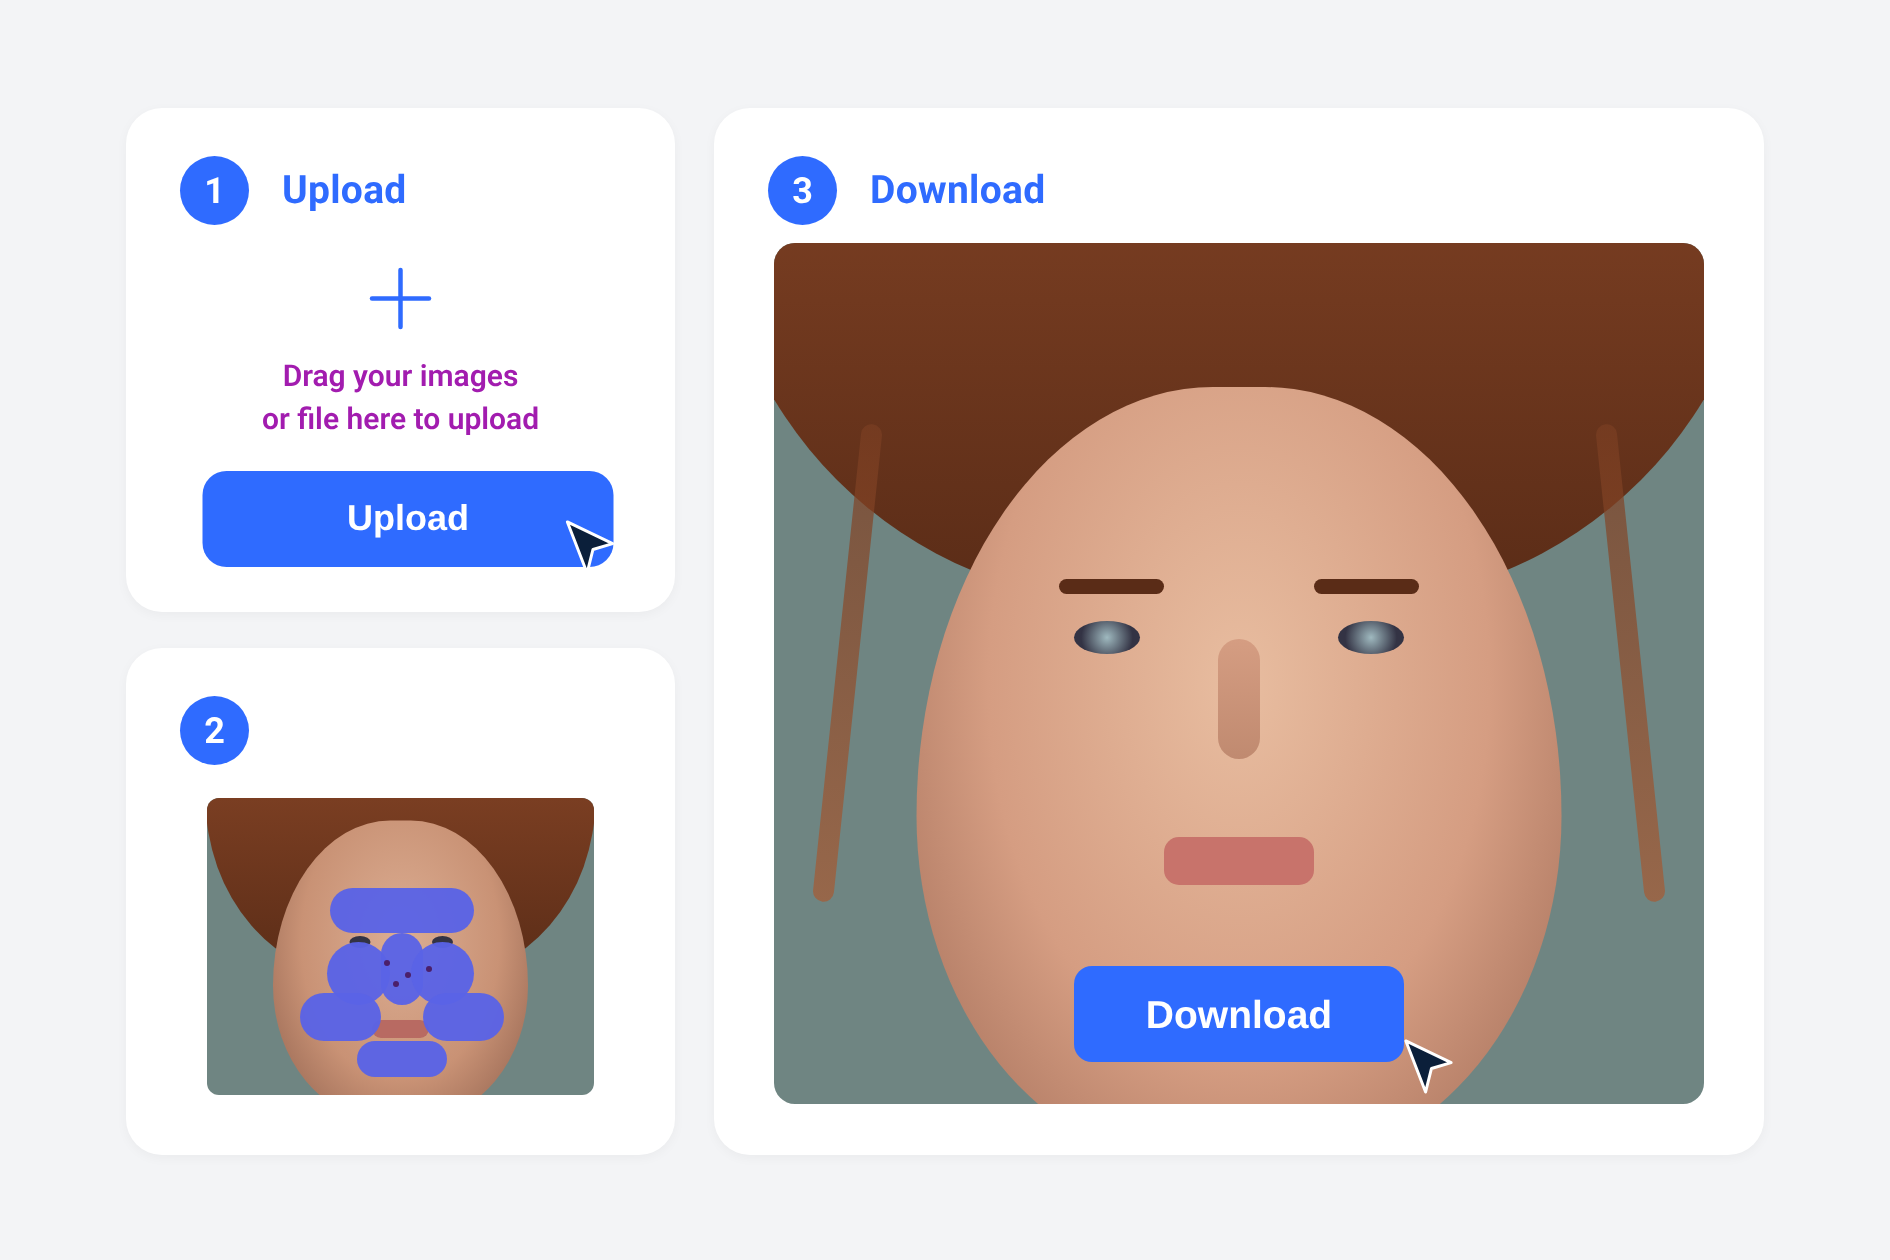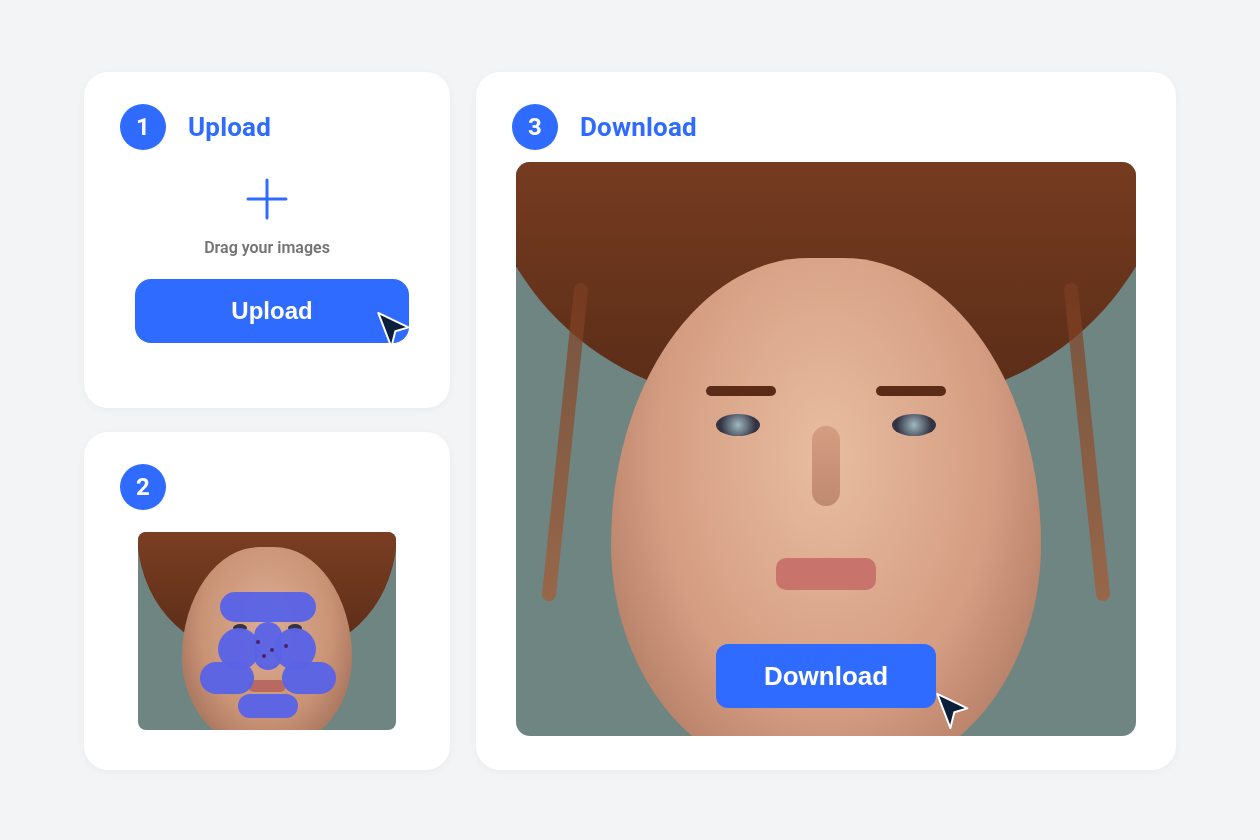--- a/index.html
+++ b/index.html
@@ -46,22 +46,22 @@
   }
 
   
   .upload-body {
     padding: 18px 36px 30px 36px;
     display: flex; flex-direction: column; align-items: center;
   }
   .drop-icon { margin: 8px 0 10px 0; color: #2f6bff; }
   .drop-text {
     text-align: center;
-    color: #737373;
-    font-size: 16px;
+    color: #a21caf;
+    font-size: 20px;
     font-weight: 600;
     line-height: 1.45;
     margin-bottom: 20px;
   }
   .btn {
     display: inline-flex; align-items: center; justify-content: center;
     background: #2f6bff;
     color: #ffffff;
     font-weight: 800;
     border: none;
@@ -162,20 +162,21 @@
     </header>
     <div class="upload-body">
       <span class="drop-icon">
         <svg width="46" height="46" viewBox="0 0 46 46" fill="none" stroke="currentColor" stroke-width="3" stroke-linecap="round">
           <line x1="23" y1="4" x2="23" y2="42"></line>
           <line x1="4" y1="23" x2="42" y2="23"></line>
         </svg>
       </span>
       <p class="drop-text">
         <span>Drag your images</span><br>
+        <span>or file here to upload</span>
       </p>
       <span class="btn-wrap">
         <button class="btn btn-upload">Upload</button>
         <span class="cursor up">
           <svg viewBox="0 0 32 32">
               <path d="M4 3 L27 14 L17 17 L14 29 Z" fill="#0b1f3a" stroke="#ffffff" stroke-width="1.5" stroke-linejoin="round"></path>
             </svg>
         </span>
       </span>
     </div>

